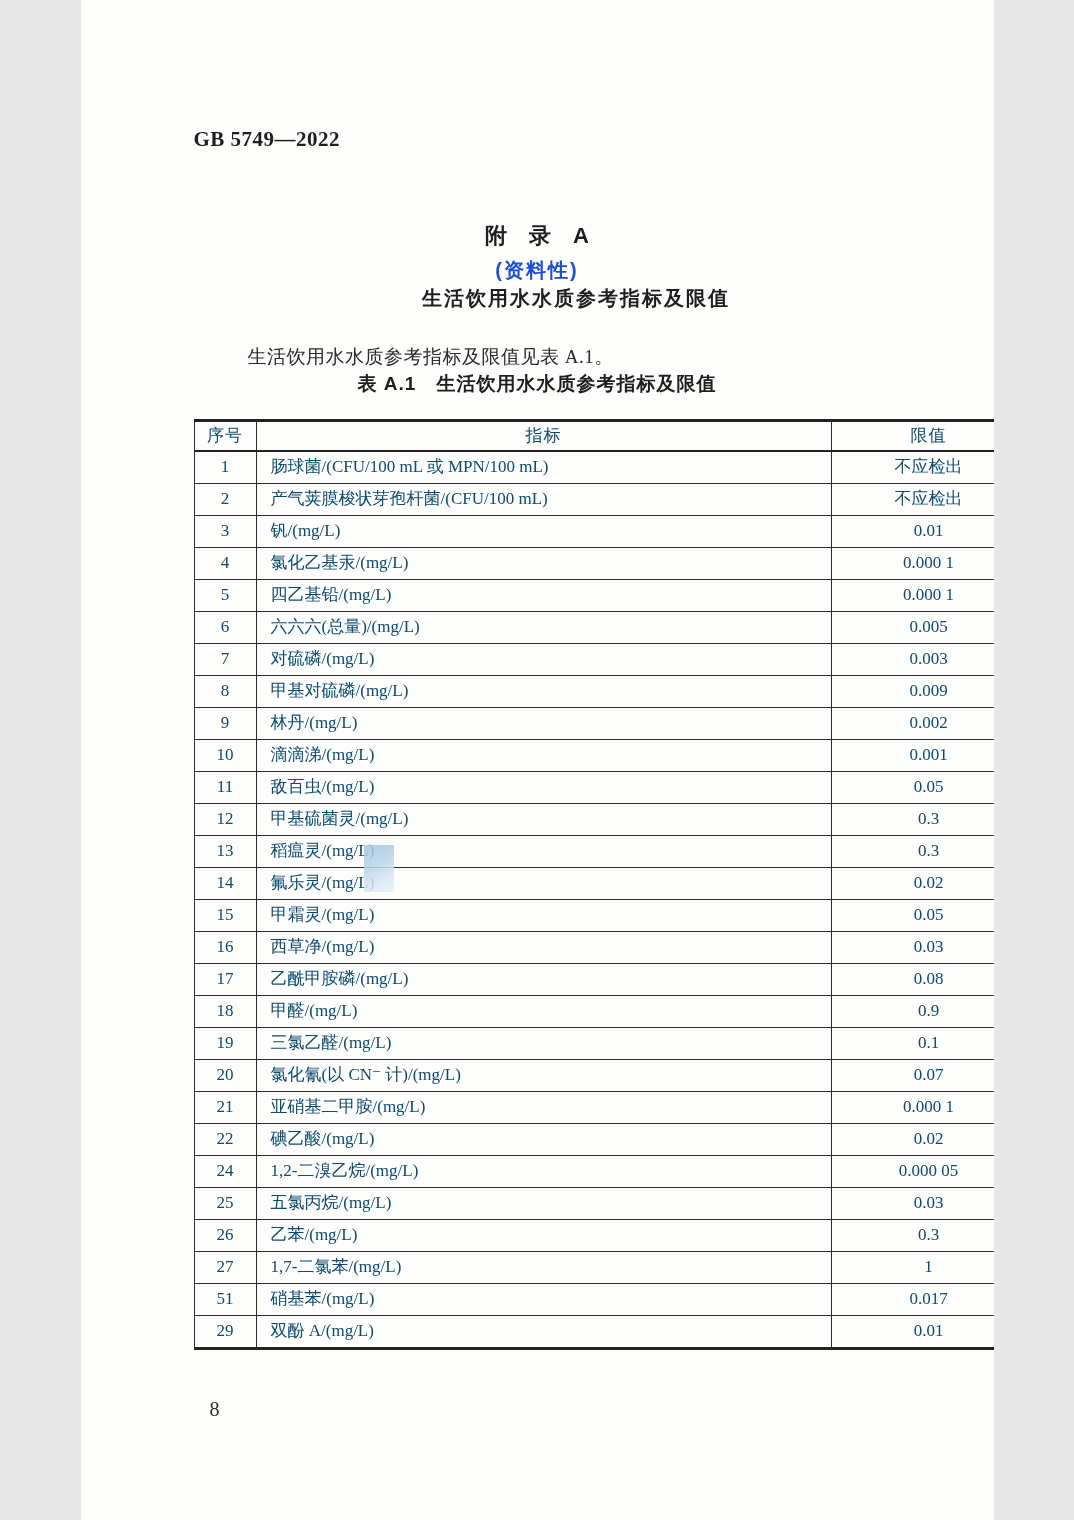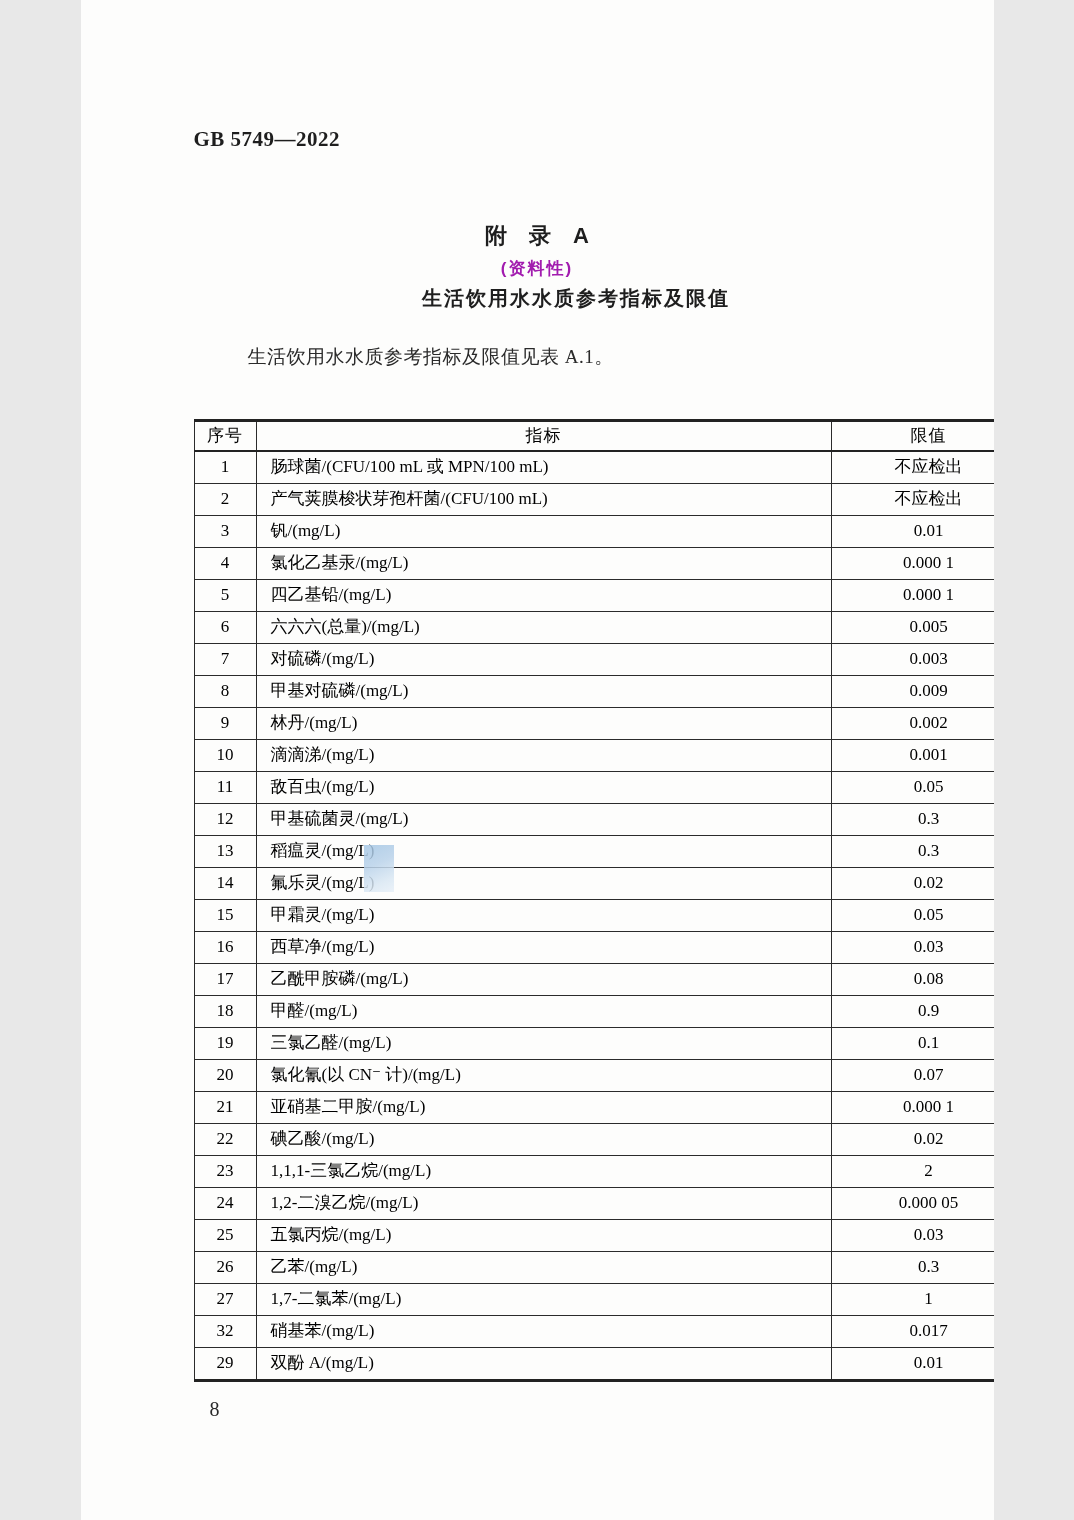--- a/index.html
+++ b/index.html
@@ -38,23 +38,23 @@
     color: #1e1e1e;
   }
   .appendix-subtitle {
     position: absolute;
     left: 0;
     top: 257px;
     width: 100%;
     text-align: center;
     font-family: "Liberation Sans", "DejaVu Sans", sans-serif;
     font-weight: bold;
-    font-size: 17px;
+    font-size: 20px;
     letter-spacing: 2px;
-    color: #a21caf;
+    color: #1d4ed8;
   }
   .appendix-heading {
     position: absolute;
     left: 0;
     top: 285px;
     width: 100%;
     text-align: center;
     font-family: "Liberation Sans", "DejaVu Sans", sans-serif;
     font-weight: bold;
     font-size: 20px;
@@ -86,21 +86,21 @@
     color: #1e1e1e;
   }
   table.data-table {
     position: absolute;
     left: 113px;
     top: 419px;
     width: 832px;
     border-collapse: collapse;
     table-layout: fixed;
     font-size: 17px;
-    color: #000000;
+    color: #0c4a6e;
     border-top: 3px solid #222;
     border-bottom: 3px solid #222;
     border-left: 1px solid #2b2b2b;
     border-right: 1px solid #2b2b2b;
   }
   .data-table th, .data-table td {
     border: 1px solid #2b2b2b;
     padding: 0;
     font-weight: normal;
     line-height: 1.2;
@@ -145,20 +145,21 @@
   <div class="doc-number">GB 5749—2022</div>
 
   <div class="appendix-title">附　录　A</div>
 
   <div class="appendix-subtitle">(资料性)</div>
 
   <div class="appendix-heading">生活饮用水水质参考指标及限值</div>
 
   <p class="intro">生活饮用水水质参考指标及限值见表 A.1。</p>
 
+  <div class="table-caption">表 A.1　生活饮用水水质参考指标及限值</div>
 
   <table class="data-table">
     <colgroup>
       <col style="width:62px">
       <col style="width:575px">
       <col style="width:195px">
     </colgroup>
     <thead>
       <tr>
         <th>序号</th>
@@ -271,46 +272,41 @@
           <td class="cell-no">21</td>
           <td class="cell-indicator">亚硝基二甲胺/(mg/L)</td>
           <td class="cell-limit">0.000 1</td>
         </tr>
         <tr>
           <td class="cell-no">22</td>
           <td class="cell-indicator">碘乙酸/(mg/L)</td>
           <td class="cell-limit">0.02</td>
         </tr>
         <tr>
-          <td class="cell-no">23</td>
-          <td class="cell-indicator">1,1,1-三氯乙烷/(mg/L)</td>
-          <td class="cell-limit">2</td>
-        </tr>
-        <tr>
           <td class="cell-no">24</td>
           <td class="cell-indicator">1,2-二溴乙烷/(mg/L)</td>
           <td class="cell-limit">0.000 05</td>
         </tr>
         <tr>
           <td class="cell-no">25</td>
           <td class="cell-indicator">五氯丙烷/(mg/L)</td>
           <td class="cell-limit">0.03</td>
         </tr>
         <tr>
           <td class="cell-no">26</td>
           <td class="cell-indicator">乙苯/(mg/L)</td>
           <td class="cell-limit">0.3</td>
         </tr>
         <tr>
           <td class="cell-no">27</td>
           <td class="cell-indicator">1,7-二氯苯/(mg/L)</td>
           <td class="cell-limit">1</td>
         </tr>
         <tr>
-          <td class="cell-no">32</td>
+          <td class="cell-no">51</td>
           <td class="cell-indicator">硝基苯/(mg/L)</td>
           <td class="cell-limit">0.017</td>
         </tr>
         <tr>
           <td class="cell-no">29</td>
           <td class="cell-indicator">双酚 A/(mg/L)</td>
           <td class="cell-limit">0.01</td>
         </tr>
       </tbody>
   </table>

